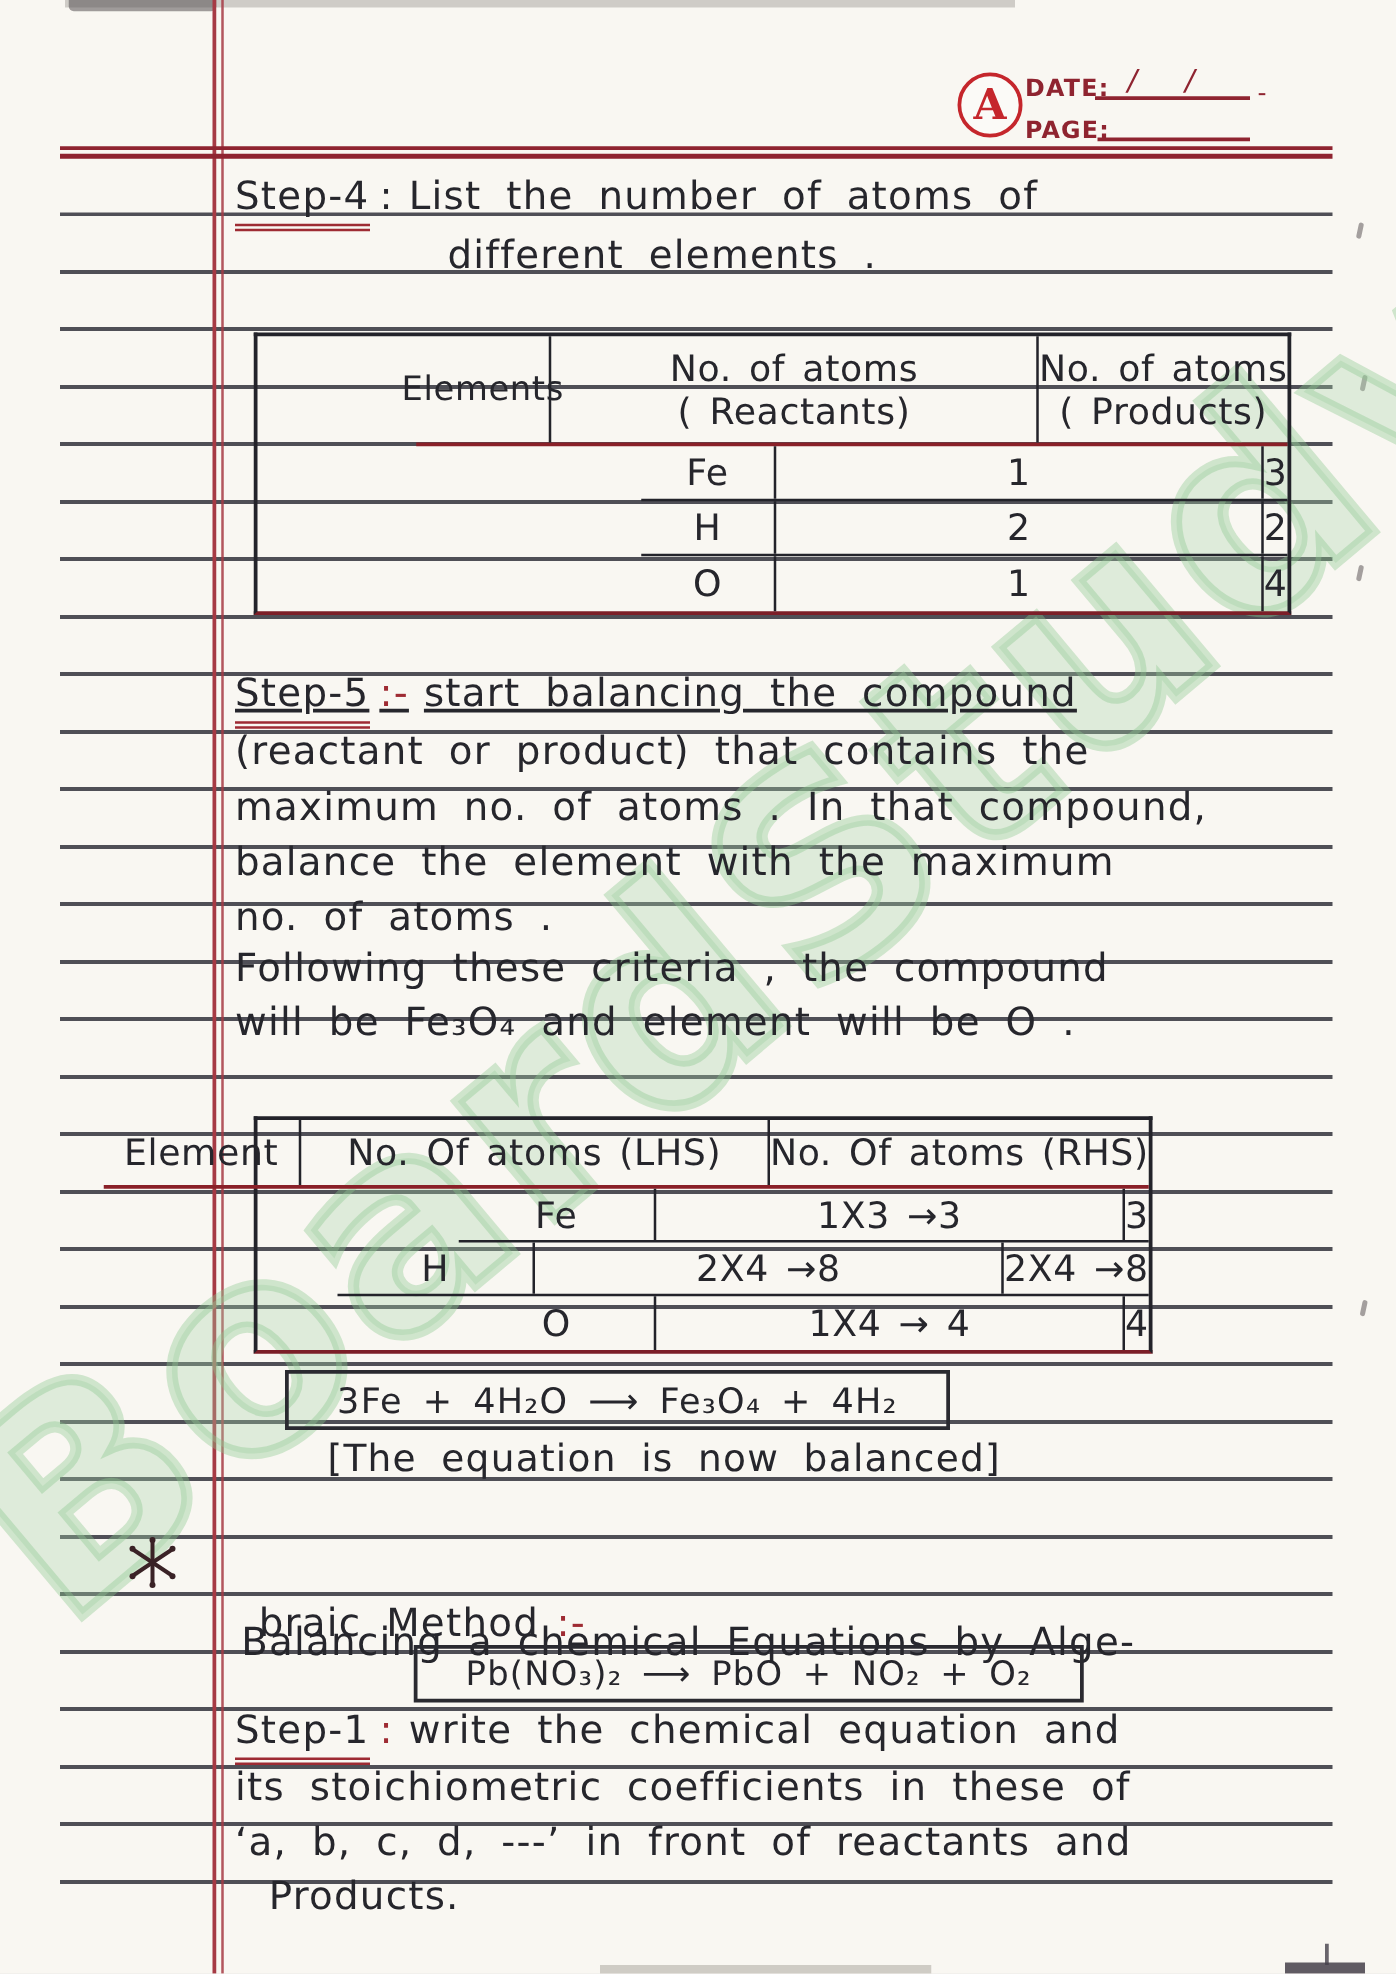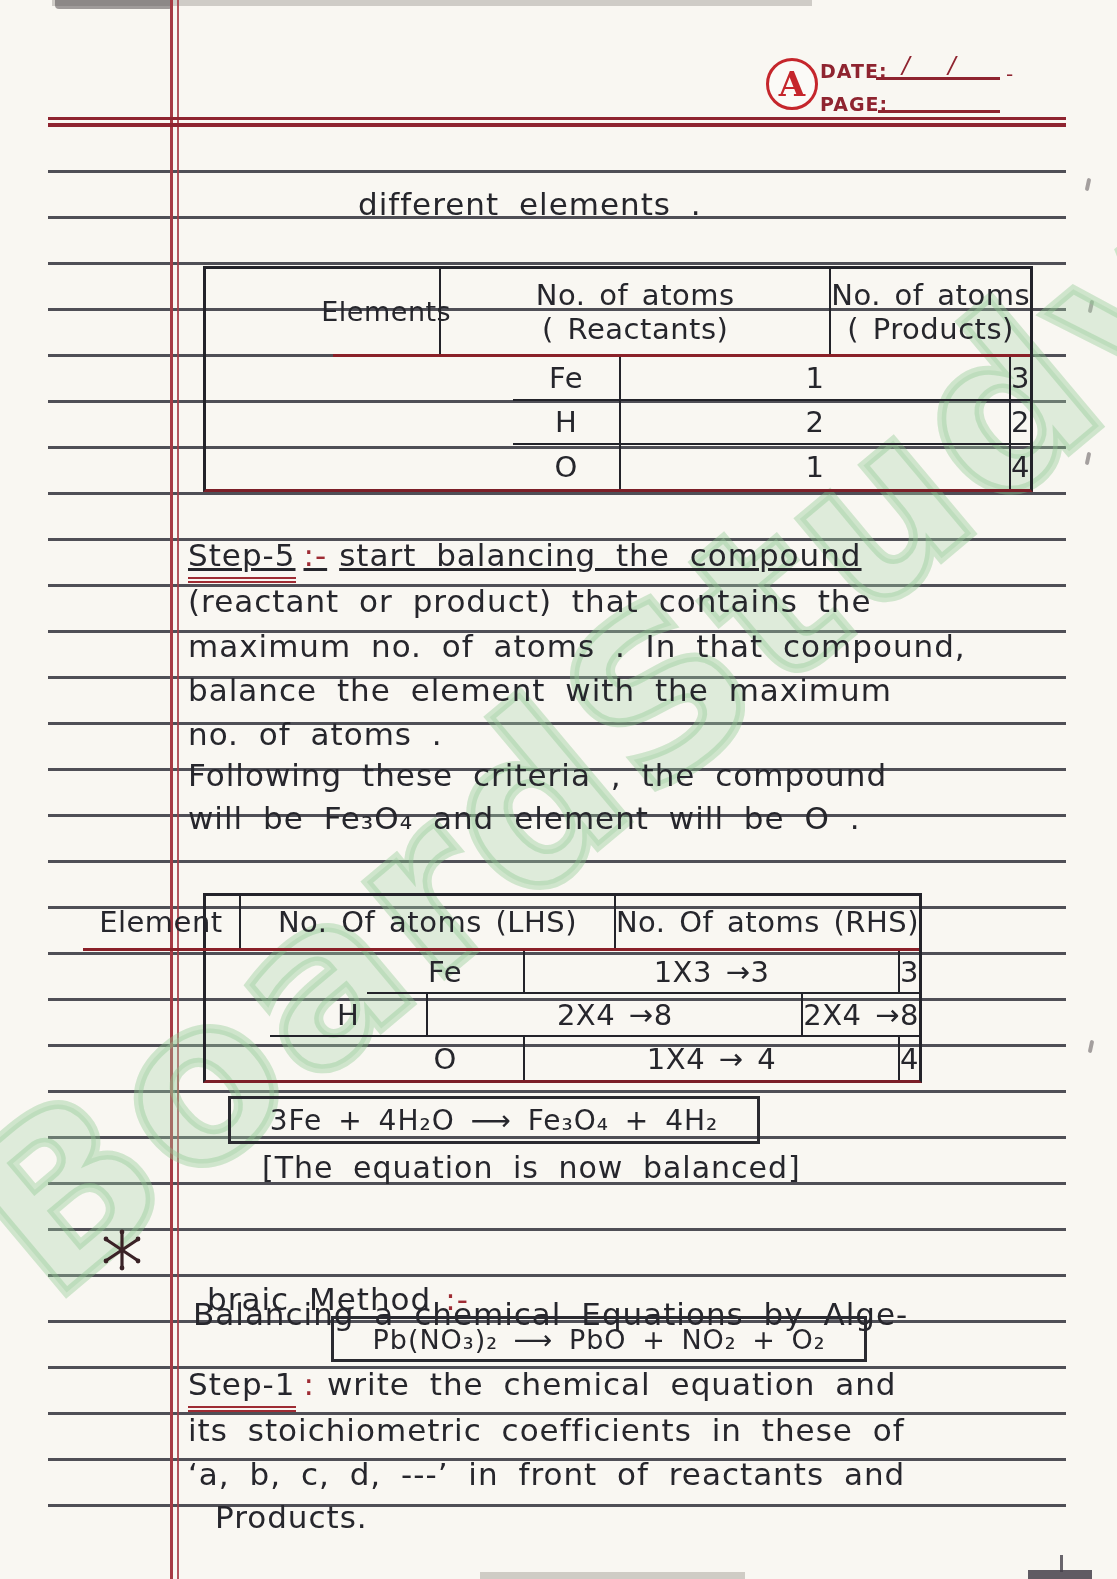--- a/index.html
+++ b/index.html
@@ -102,20 +102,23 @@
   </div>
   <div class="hdr-label" style="left:820px; top:60px;">DATE:</div>
   <div class="hdr-line" style="left:876px; top:58px; width:124px;">
     <span class="hdr-slash" style="left:26px;">/</span>
     <span class="hdr-slash" style="left:72px;">/</span>
   </div>
   <div class="hdr-dash" style="left:1006px; top:62px;">-</div>
   <div class="hdr-label" style="left:820px; top:93px;">PAGE:</div>
   <div class="hdr-line" style="left:878px; top:91px; width:122px;"></div>
 
+  <div class="hand" style="left:188px; top:139px;">
+    <span class="ul-red">Step-4</span><span class="sp">:</span><span>List the number of atoms of</span>
+  </div>
   <div class="hand" style="left:358px; top:186px;">different elements .</div>
 
   <div class="tbl" style="left:203px; top:266px; width:830px;">
     <div class="tr header" style="height:88px;">
       <div class="td" style="width:108px; font-size:27px;">
         <span>Elements</span>
       </div>
       <div class="td" style="width:390px;">
         <span>No. of atoms</span>
         <span>( Reactants)</span>

